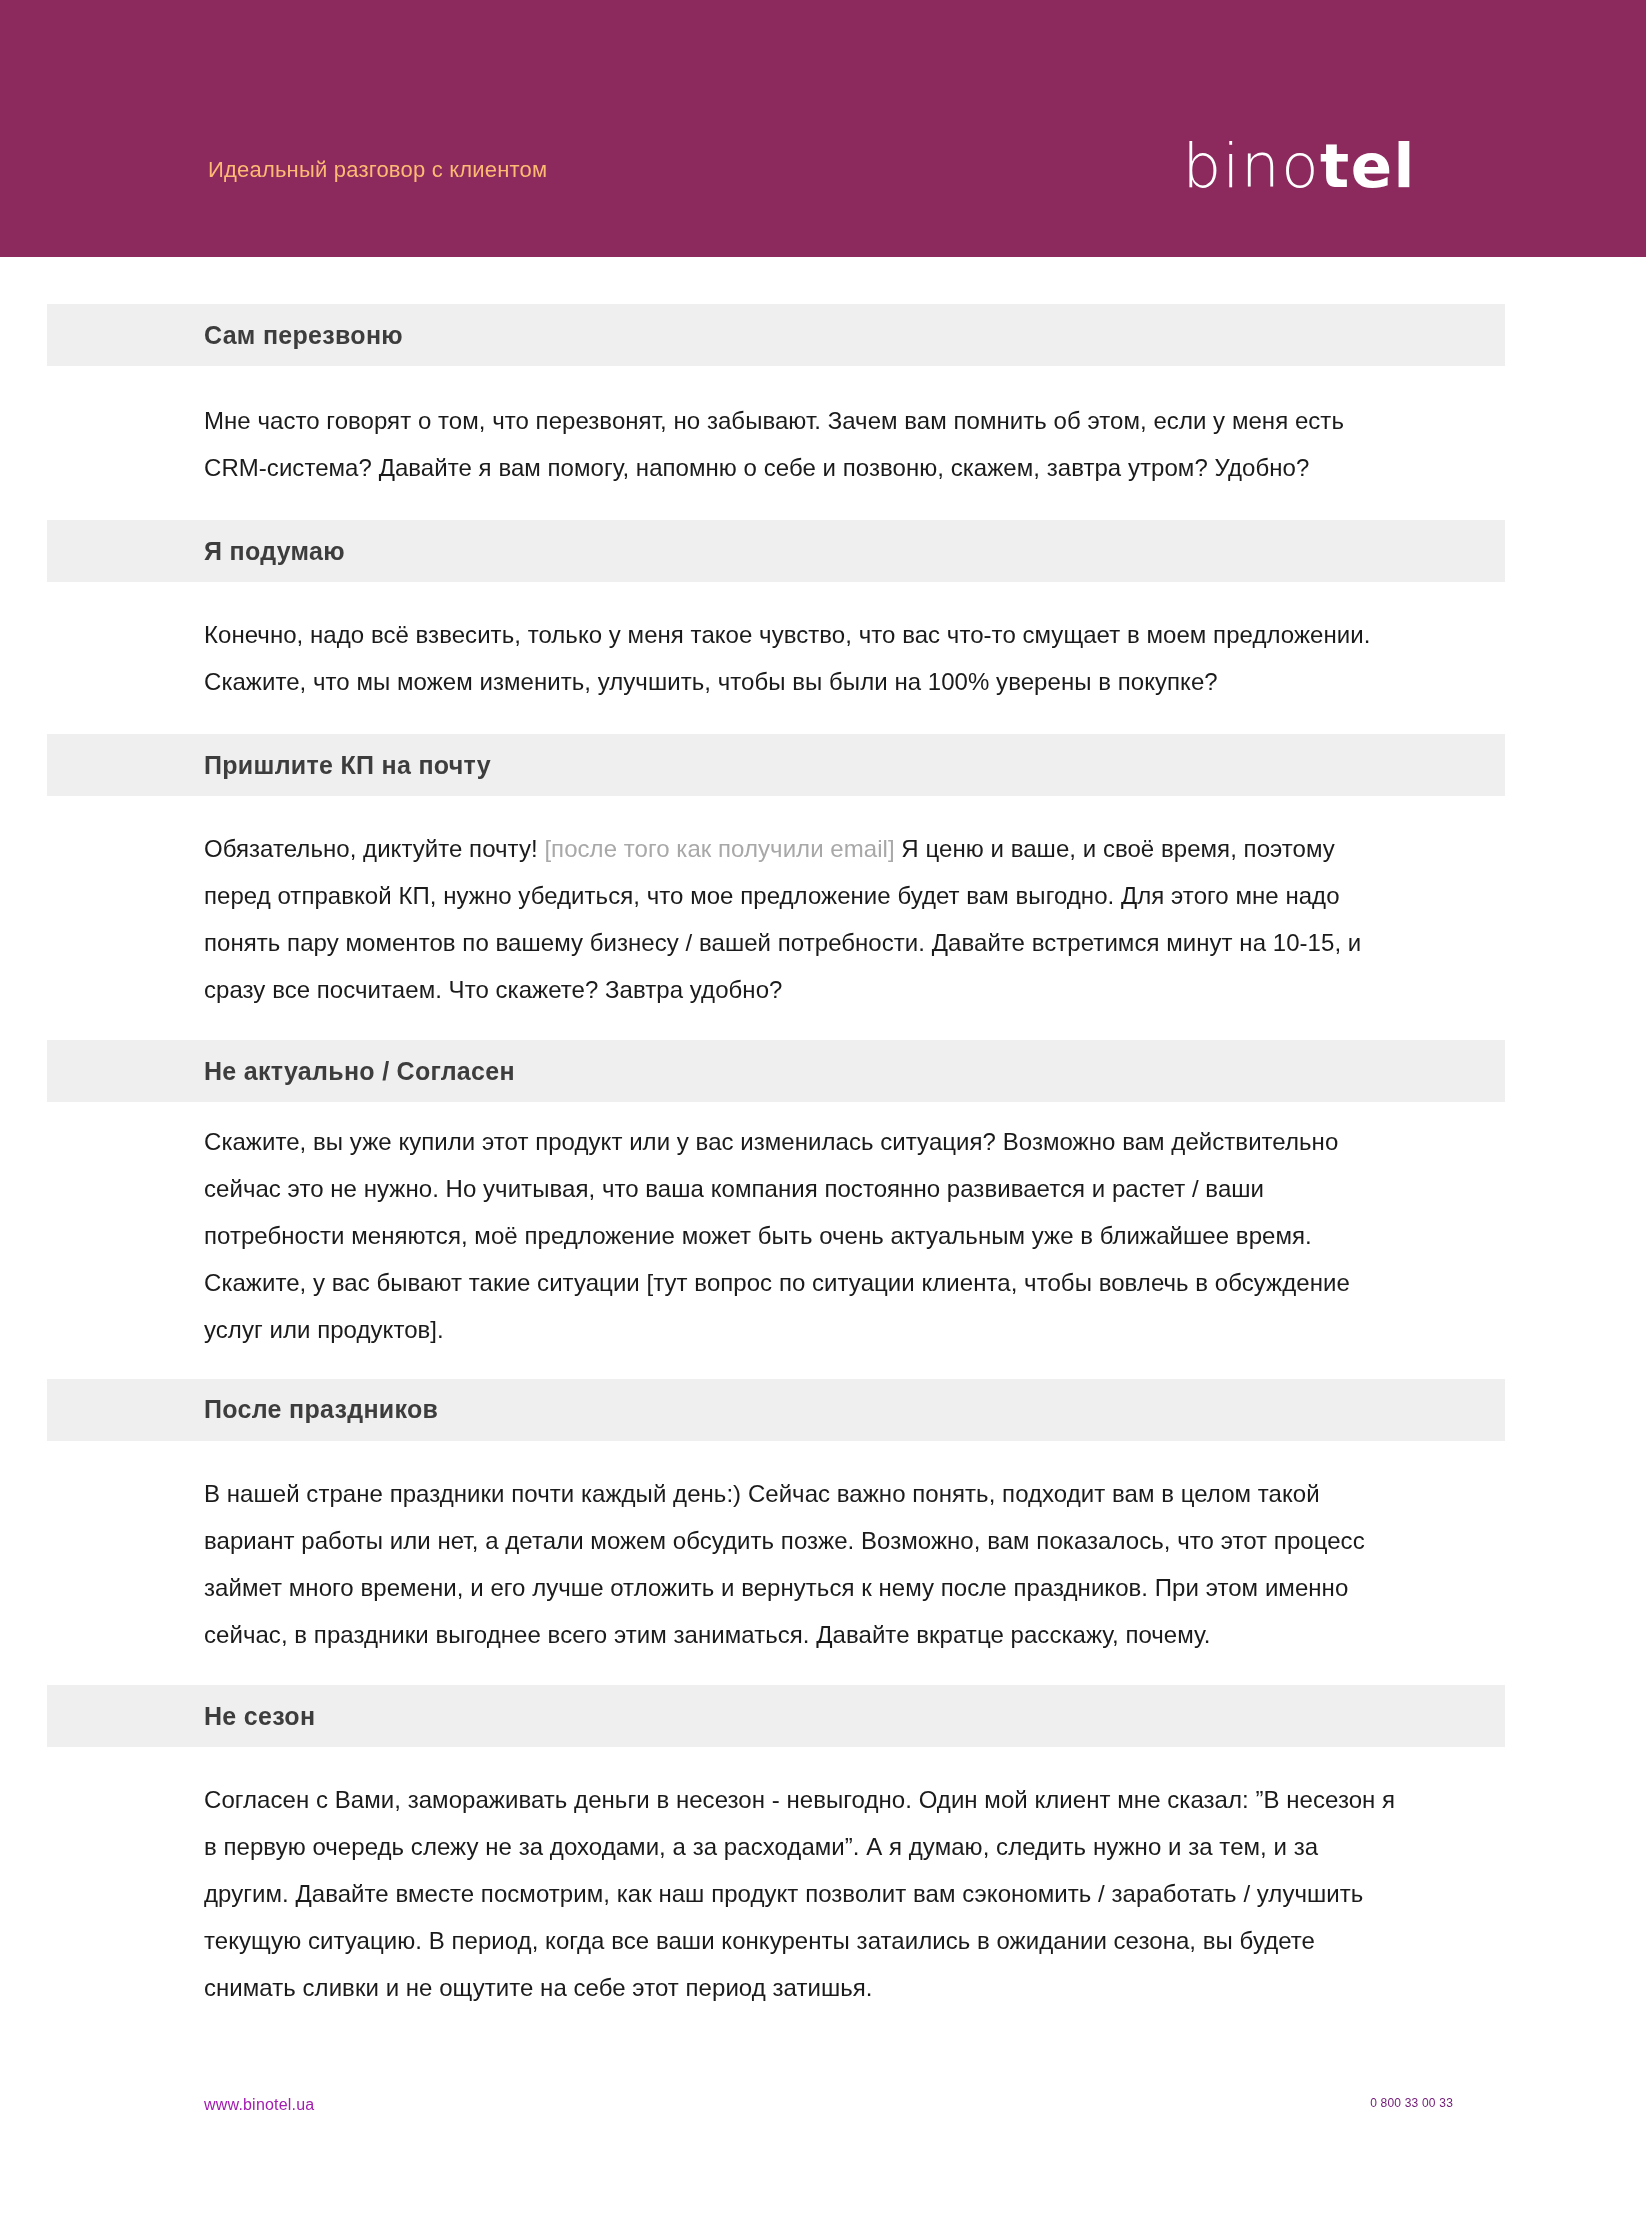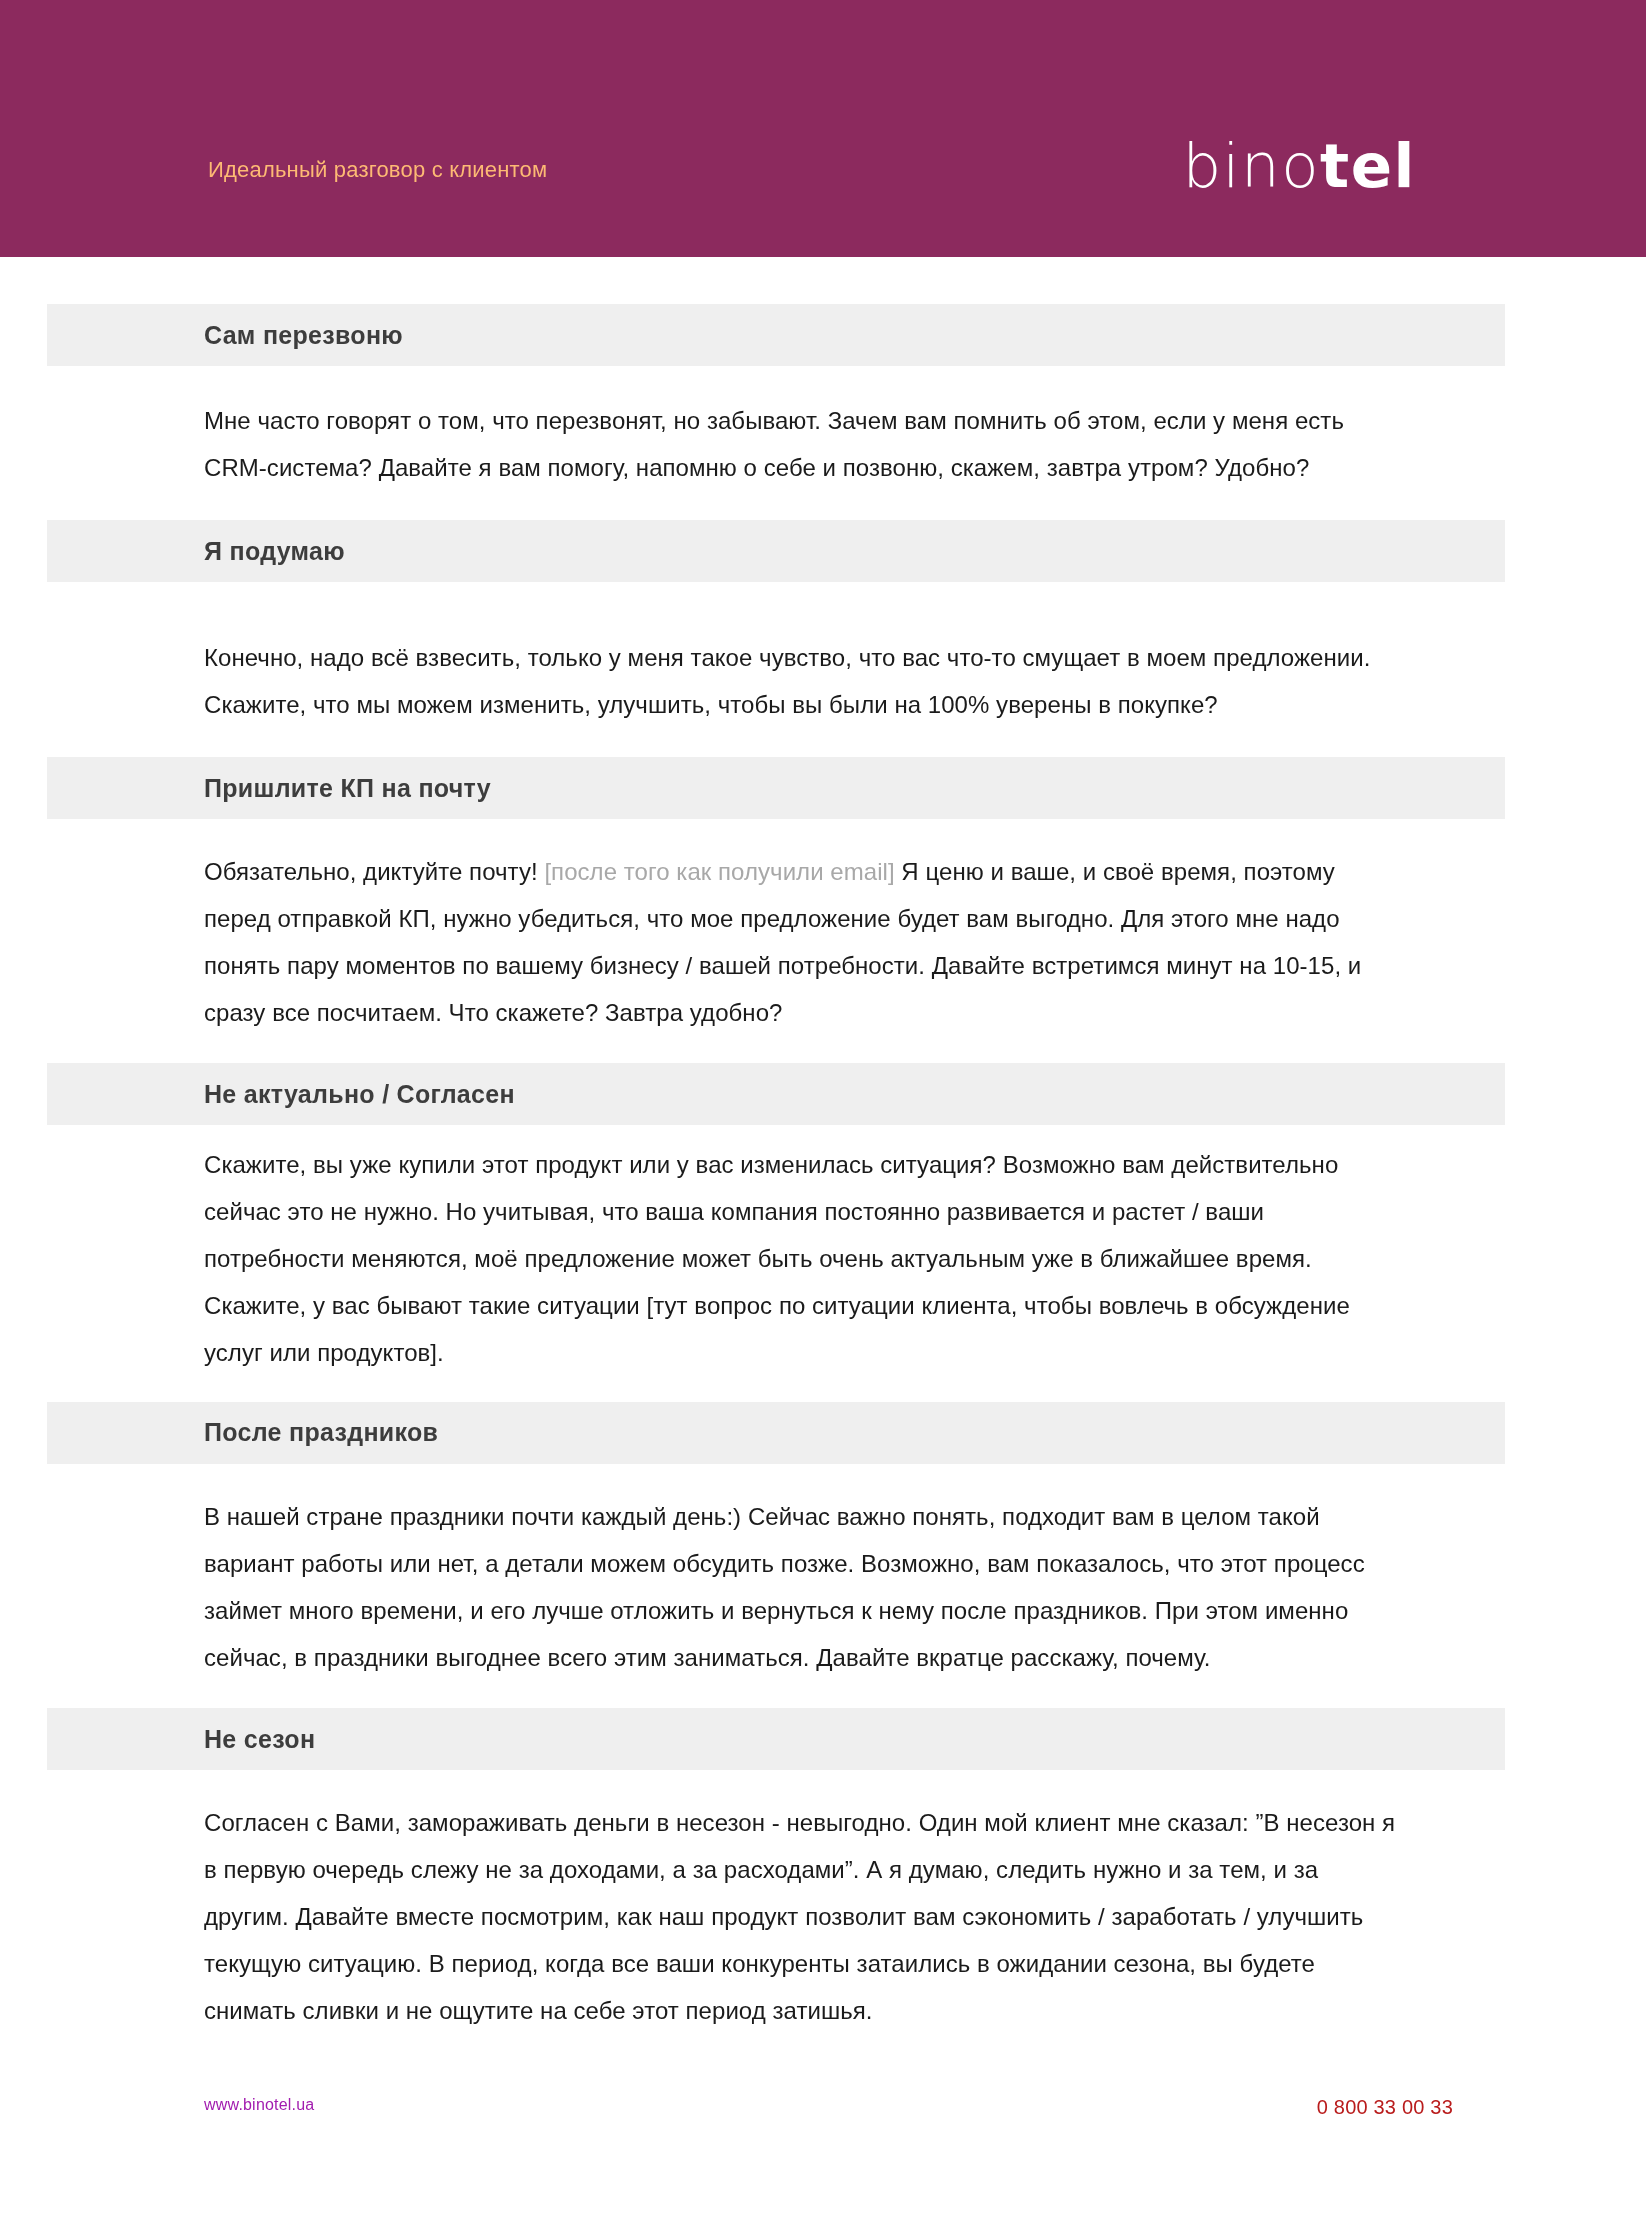--- a/index.html
+++ b/index.html
@@ -91,21 +91,21 @@
     color: #1b1b1b;
     font-size: 24px;
     line-height: 47px;
     letter-spacing: 0.05px;
     text-align: left;
   }
   .muted { color: #a8a8a8; }
 
   
   .sp-1 .section-body { padding-top: 31px; padding-bottom: 29px; }
-  .sp-2 .section-body { padding-top: 29px; padding-bottom: 29px; margin-top: 23px; }
+  .sp-2 .section-body { padding-top: 29px; padding-bottom: 29px; }
   .sp-3 .section-body { padding-top: 29px; padding-bottom: 27.4px; }
   .sp-4 .section-body { padding-top: 16px; padding-bottom: 25.5px; }
   .sp-5 .section-body { padding-top: 29px; padding-bottom: 27.4px; }
   .sp-6 .section-body { padding-top: 29px; padding-bottom: 21.6px; }
 
   
   .footer {
     position: absolute;
     left: 47px;
     right: 47px;
@@ -118,22 +118,22 @@
     top: 0;
     color: #a21caf;
     font-size: 16px;
     letter-spacing: 0.2px;
     white-space: nowrap;
   }
   .footer-right {
     position: absolute;
     right: 147px;
     top: 0;
-    color: #b91c1c;
-    font-size: 20px;
+    color: #701a75;
+    font-size: 12px;
     letter-spacing: 0.2px;
     white-space: nowrap;
   }
 </style>
 </head>
 <body>
 
 <div class="page">
 
   <div class="header-band">

